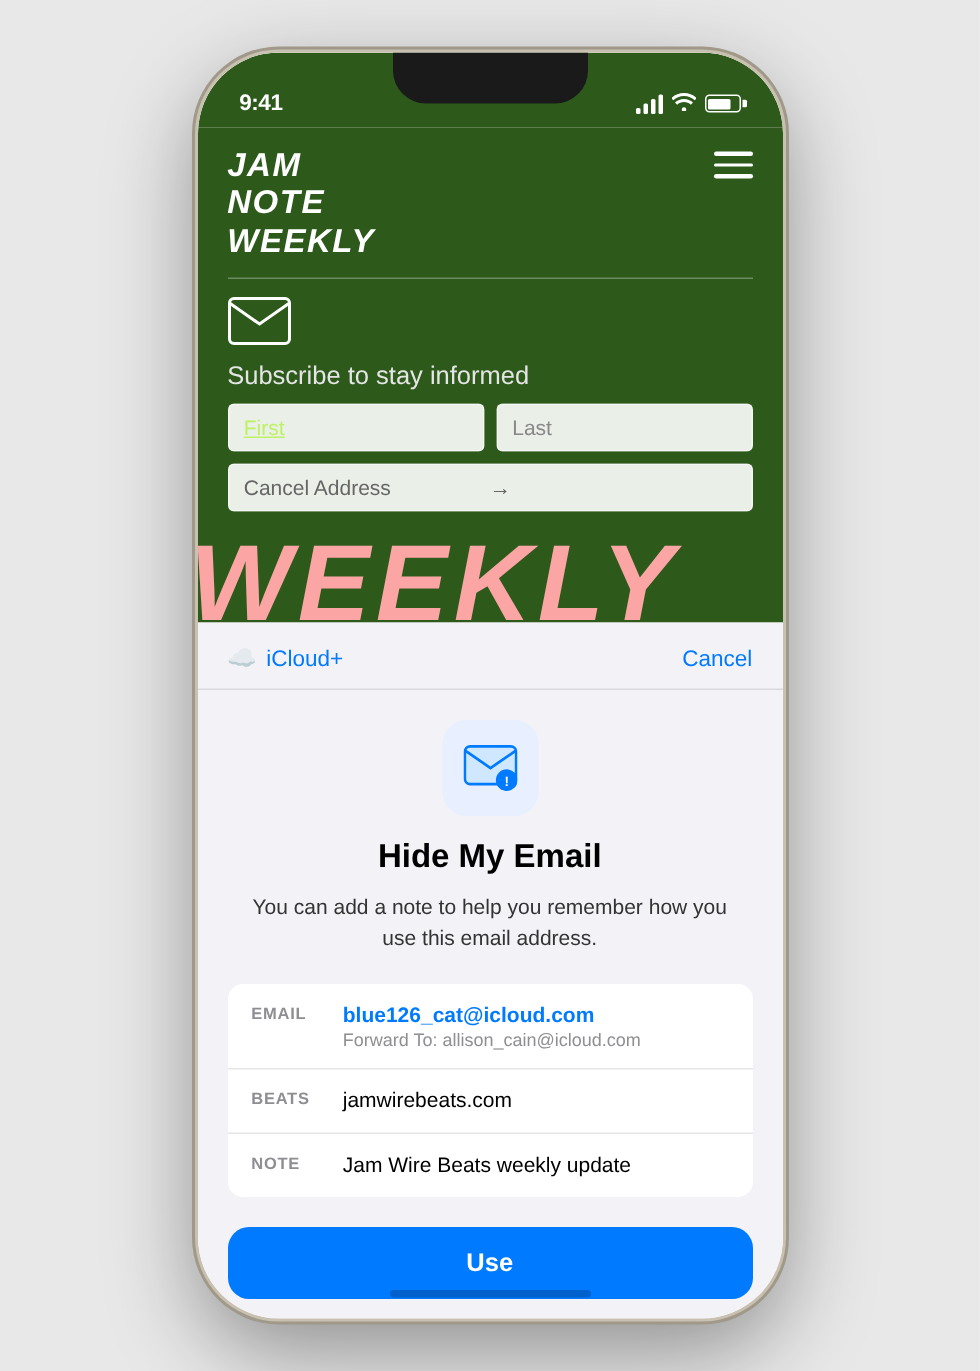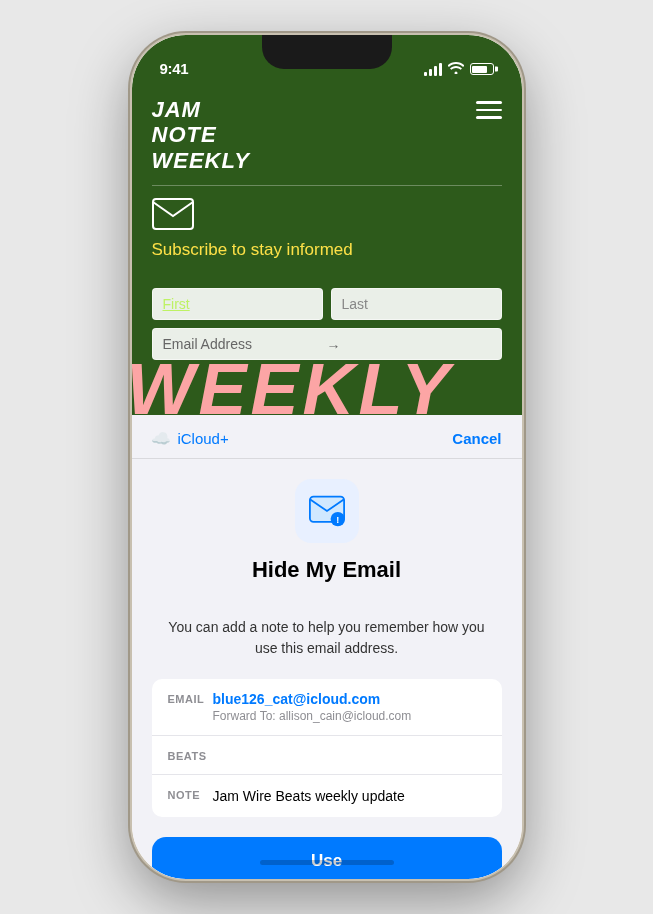--- a/index.html
+++ b/index.html
@@ -193,24 +193,24 @@
 
     .subscribe-section {
       padding: 0 20px;
     }
 
     .email-icon-wrapper {
       margin-bottom: 6px;
     }
 
     .subscribe-title {
-      color: #fde047;
+      color: #e5e5e5;
       font-size: 17px;
       font-weight: 500;
-      margin-bottom: 28px;
+      margin-bottom: 8px;
     }
 
     .form-row {
       display: flex;
       gap: 8px;
       margin-bottom: 8px;
     }
 
     .form-input {
       background: rgba(255,255,255,0.9);
@@ -285,21 +285,21 @@
       font-weight: 500;
     }
 
     .icloud-cloud {
       font-size: 16px;
     }
 
     .cancel-btn {
       font-size: 15px;
       color: #007AFF;
-      font-weight: 700;
+      font-weight: 400;
     }
 
     .sheet-body {
       padding: 20px 20px 0;
       display: flex;
       flex-direction: column;
       align-items: center;
     }
 
     .hide-email-icon {
@@ -327,36 +327,35 @@
       text-align: center;
     }
 
     .sheet-description {
       font-size: 14px;
       color: #333;
       text-align: center;
       line-height: 1.5;
       margin-bottom: 20px;
       padding: 0 10px;
-      margin-top: 24px;
     }
 
     .sheet-fields {
       width: 100%;
       background: #fff;
       border-radius: 10px;
       overflow: hidden;
     }
 
     .sheet-field {
       display: flex;
       align-items: flex-start;
       padding: 12px 16px;
       border-bottom: 1px solid #e5e5ea;
-      gap: 0;
+      gap: 16px;
     }
 
     .sheet-field:last-child {
       border-bottom: none;
     }
 
     .field-label {
       font-size: 11px;
       font-weight: 600;
       color: #8e8e93;
@@ -485,21 +484,21 @@
         <div class="form-row">
           <div class="form-input">
             <span style="color:#bef264;font-size:14px;text-decoration:underline;">First</span>
           </div>
           <div class="form-input">
             <span style="color:#888;font-size:14px;">Last</span>
           </div>
         </div>
 
         <div class="form-input-full">
-          <span>Email Address</span>
+          <span>Cancel Address</span>
           <span class="arrow-btn">→</span>
         </div>
       </div>
 
       <div class="weekly-text">WEEKLY</div>
     </div>
 
     <div class="bottom-sheet">
       <div class="sheet-header">
         <div class="icloud-label">
@@ -529,20 +528,23 @@
               <div class="field-email">blue126_cat@icloud.com</div>
               <div class="field-forward">
                 <span>Forward To:</span>
                 <span>allison_cain@icloud.com</span>
               </div>
             </div>
           </div>
 
           <div class="sheet-field">
             <span class="field-label">BEATS</span>
+            <div class="field-content">
+              <span class="field-value">jamwirebeats.com</span>
+            </div>
           </div>
 
           <div class="sheet-field">
             <span class="field-label">NOTE</span>
             <div class="field-content">
               <span class="field-value">Jam Wire Beats weekly update</span>
             </div>
           </div>
         </div>
       </div>

